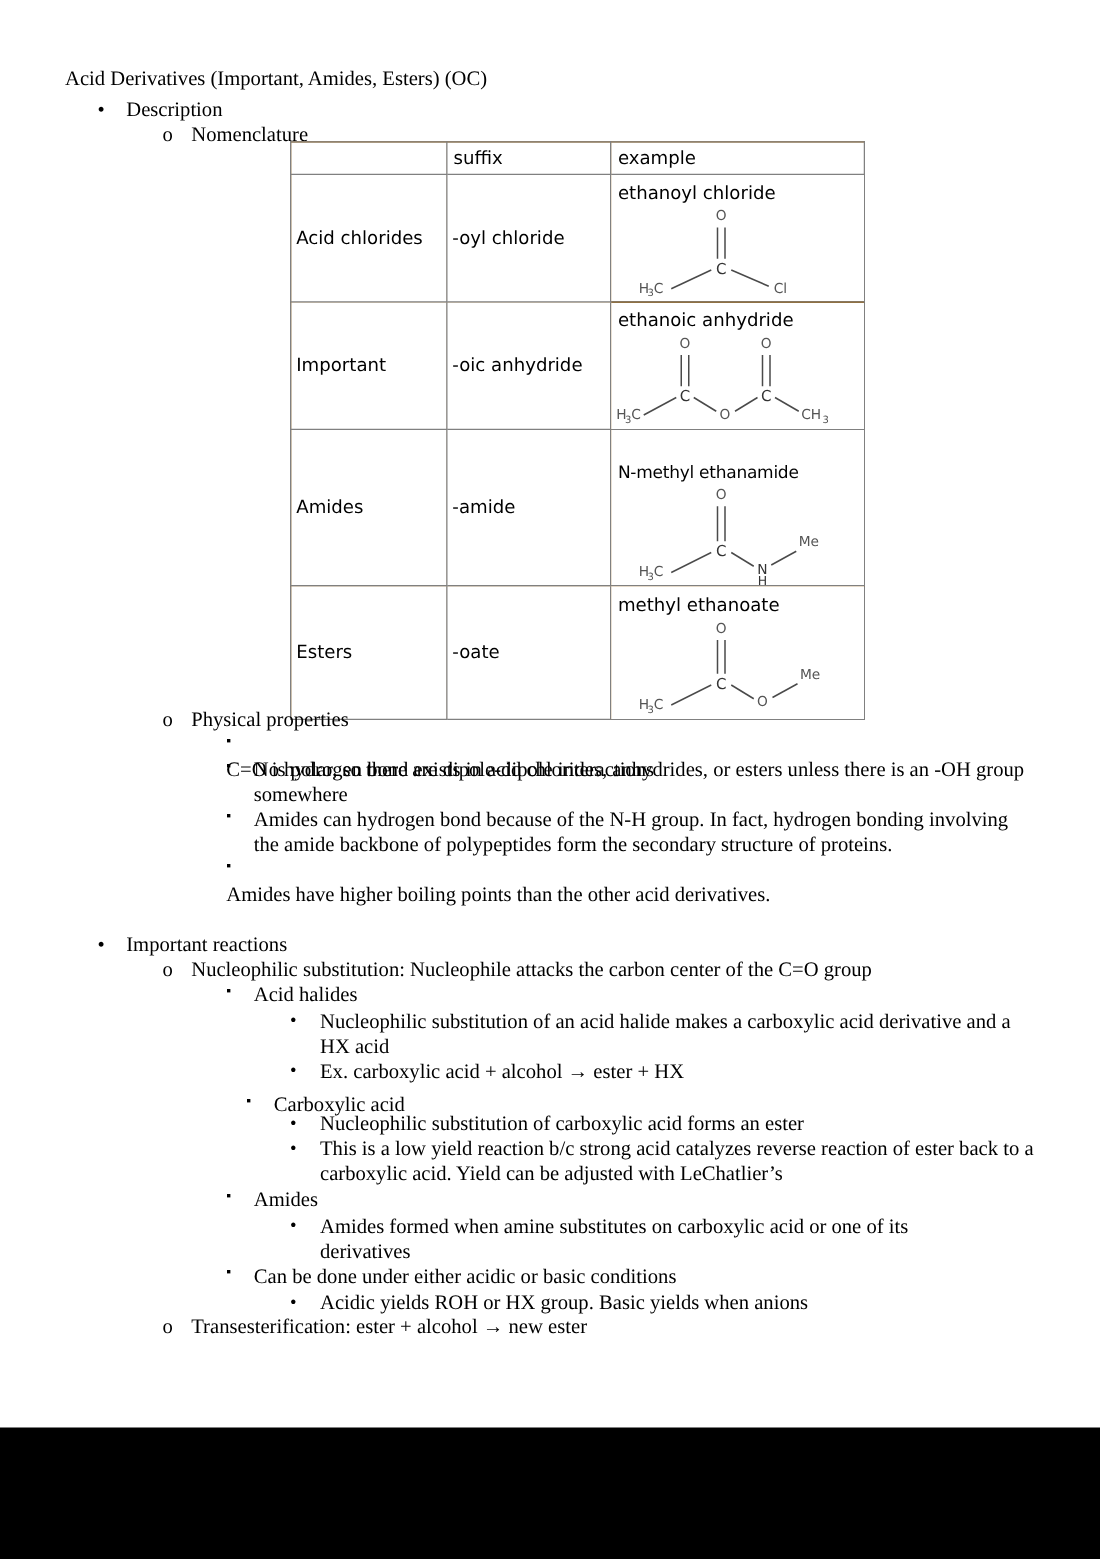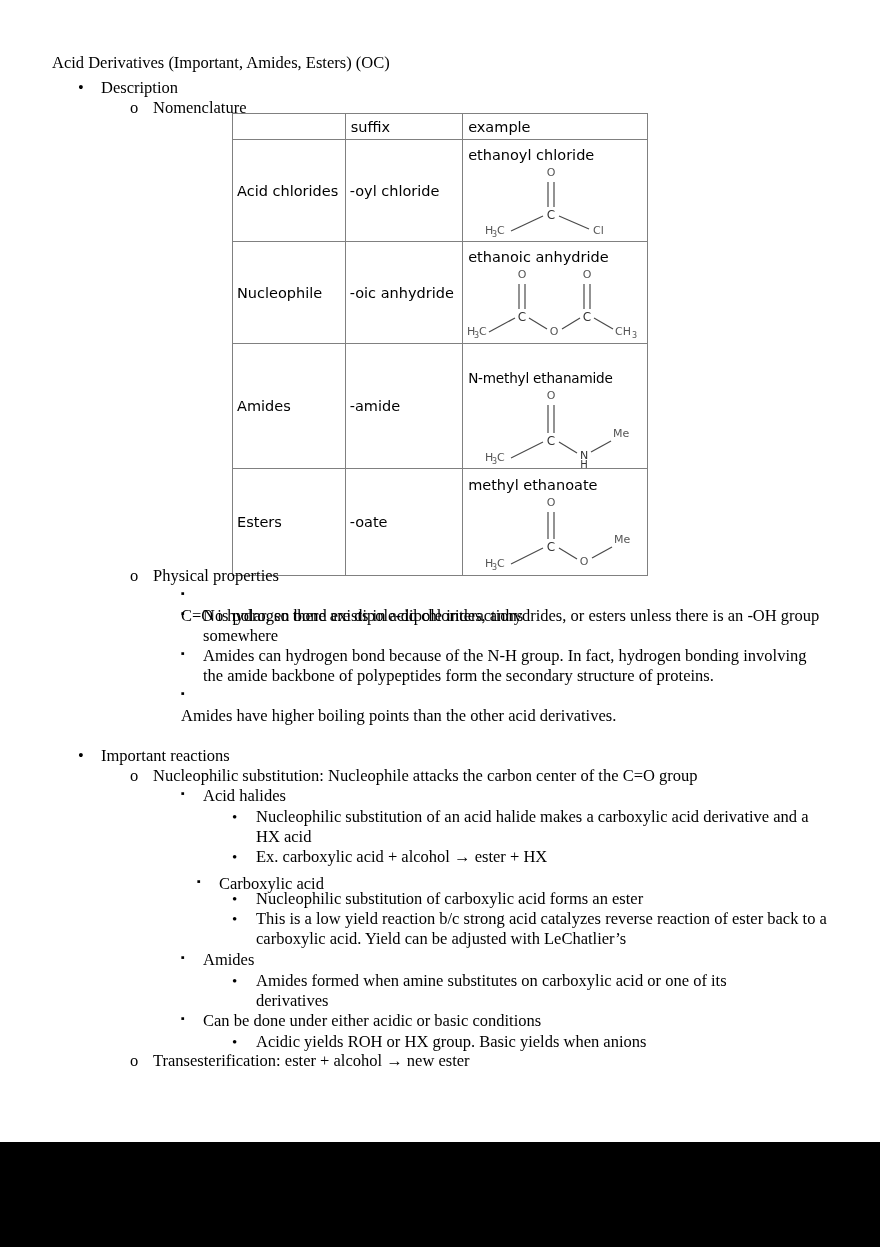--- a/index.html
+++ b/index.html
@@ -68,21 +68,21 @@
     display: inline-block;
     vertical-align: top;
   }
   .w-full  { width: 760px; }
 
   
   #nomen-table {
     position: absolute;
     left: 232px;
     top: 113px;
-    width: 416px;
+    width: 460px;
     border-collapse: collapse;
     font-family: "DejaVu Sans", sans-serif;
     font-size: 14.5px;
     background: #a16207;
   }
   #nomen-table td {
     border: 1px solid #808080;
     padding: 0;
     vertical-align: middle;
     background: #ffffff;
@@ -164,21 +164,21 @@
           <text x="22" y="71" font-family="DejaVu Sans, sans-serif" font-size="11" fill="#555">H</text>
           <text x="29" y="74" font-family="DejaVu Sans, sans-serif" font-size="8" fill="#555">3</text>
           <text x="34" y="71" font-family="DejaVu Sans, sans-serif" font-size="11" fill="#555">C</text>
           <text x="130" y="71" font-family="DejaVu Sans, sans-serif" font-size="11" fill="#555">Cl</text>
         </svg>
       </td>
     </tr>
 
     <tr class="body-row row-anh">
       <td class="col-name">
-            <div class="cell-pad">Nucleophile</div>
+            <div class="cell-pad">Important</div>
           </td>
       <td class="col-suf">
             <div class="cell-pad">-oic anhydride</div>
           </td>
       <td class="col-ex ex-cell">
         <span class="ex-name">ethanoic anhydride</span>
         <svg class="struct" width="182" height="74" viewBox="0 0 182 74">
           <text x="59" y="13" font-family="DejaVu Sans, sans-serif" font-size="11" fill="#555" text-anchor="middle">O</text>
           <line x1="56" y1="19" x2="56" y2="44" stroke="#4a4a4a" stroke-width="1.2"></line>
           <line x1="62" y1="19" x2="62" y2="44" stroke="#4a4a4a" stroke-width="1.2"></line>

